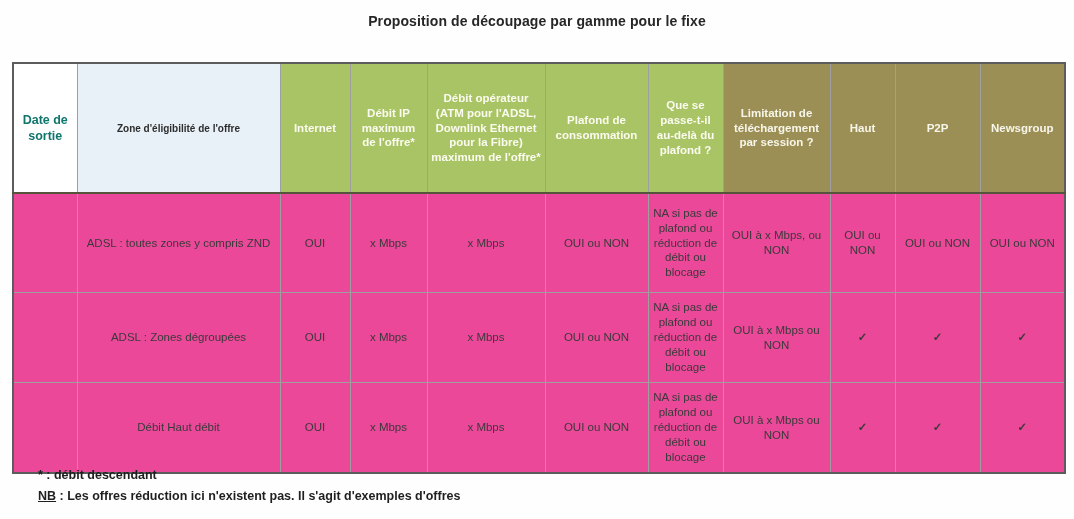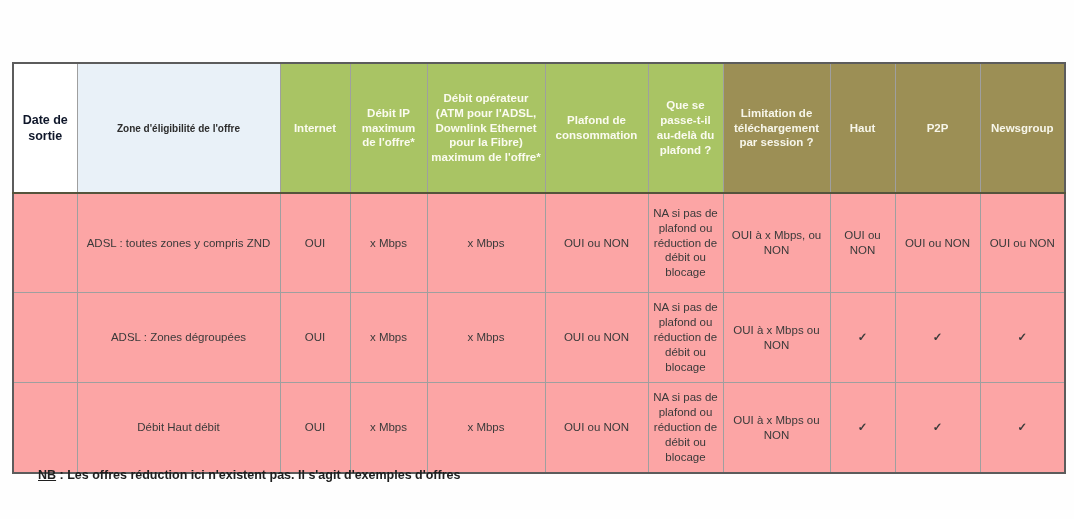--- a/index.html
+++ b/index.html
@@ -14,40 +14,41 @@
   table.offer-table{
     position:absolute;left:12px;top:62px;width:1052px;
     border-collapse:collapse;table-layout:fixed;
     border:2px solid #5c5c5c;
   }
   .offer-table th,.offer-table td{
     border:1px solid #9f9f9f;text-align:center;vertical-align:middle;
     padding:2px 3px;word-wrap:break-word;
   }
   .offer-table thead th{border-bottom:2px solid #55543c;height:124px;line-height:1.3;}
-  .h-plain{background:#ffffff;color:#0f172a;font-size:12.5px;font-weight:bold;}
+  .h-plain{background:#ffffff;color:#0f766e;font-size:12.5px;font-weight:bold;}
   .h-blue{background:#e9f1f8;color:#2d2d2d;font-size:10px;font-weight:bold;}
   .h-green{background:#a9c464;color:#fbfbf0;font-size:11.5px;font-weight:bold;border-color:#8fa857;border-top:2px solid #7e9448;}
   .h-olive{background:#9c8f55;color:#f7f6ea;font-size:11.5px;font-weight:bold;border-color:#8a7d49;border-top:2px solid #76693a;}
-  .offer-table tbody td{background:#fca5a5;color:#3a3a3a;font-size:11.5px;line-height:1.3;}
+  .offer-table tbody td{background:#ec4899;color:#3a3a3a;font-size:11.5px;line-height:1.3;}
   .offer-table tbody tr.r0 td{height:94px;}
   .offer-table tbody tr.r1 td{height:85px;}
   .offer-table tbody tr.r2 td{height:85px;}
   td.tight{line-height:1.2;font-size:11px;padding:1px 2px;}
   td.check{color:#7aa22e;font-size:17px;font-weight:bold;}
   .footnotes{position:absolute;left:38px;top:468px;color:#1f1f1f;}
   .fn-star{font-size:12.5px;font-weight:bold;margin:0 0 7px 0;}
   .fn-nb{font-size:12.5px;font-weight:bold;margin:0;}
   .fn-nb .nb-label{text-decoration:underline;margin-top:16px;}
 </style>
 </head>
 <body>
 
 <div class="page">
 
+  <div class="doc-title">Proposition de découpage par gamme pour le fixe</div>
 
   <table class="offer-table">
     <colgroup>
       <col style="width:64px">
         <col style="width:203px">
         <col style="width:70px">
       <col style="width:77px">
         <col style="width:118px">
         <col style="width:103px">
       <col style="width:75px">
@@ -108,16 +109,17 @@
         <td class="tight">NA si pas de plafond ou réduction de débit ou blocage</td>
         <td>OUI à x Mbps ou NON</td>
         <td class="check">✓</td>
         <td class="check">✓</td>
         <td class="check">✓</td>
       </tr>
     </tbody>
   </table>
 
   <div class="footnotes">
+    <p class="fn-star">* : débit descendant</p>
     <p class="fn-nb"><span class="nb-label">NB</span><span> : Les offres réduction ici n'existent pas. Il s'agit d'exemples d'offres</span></p>
   </div>
 
 </div>
 
 </body></html>

